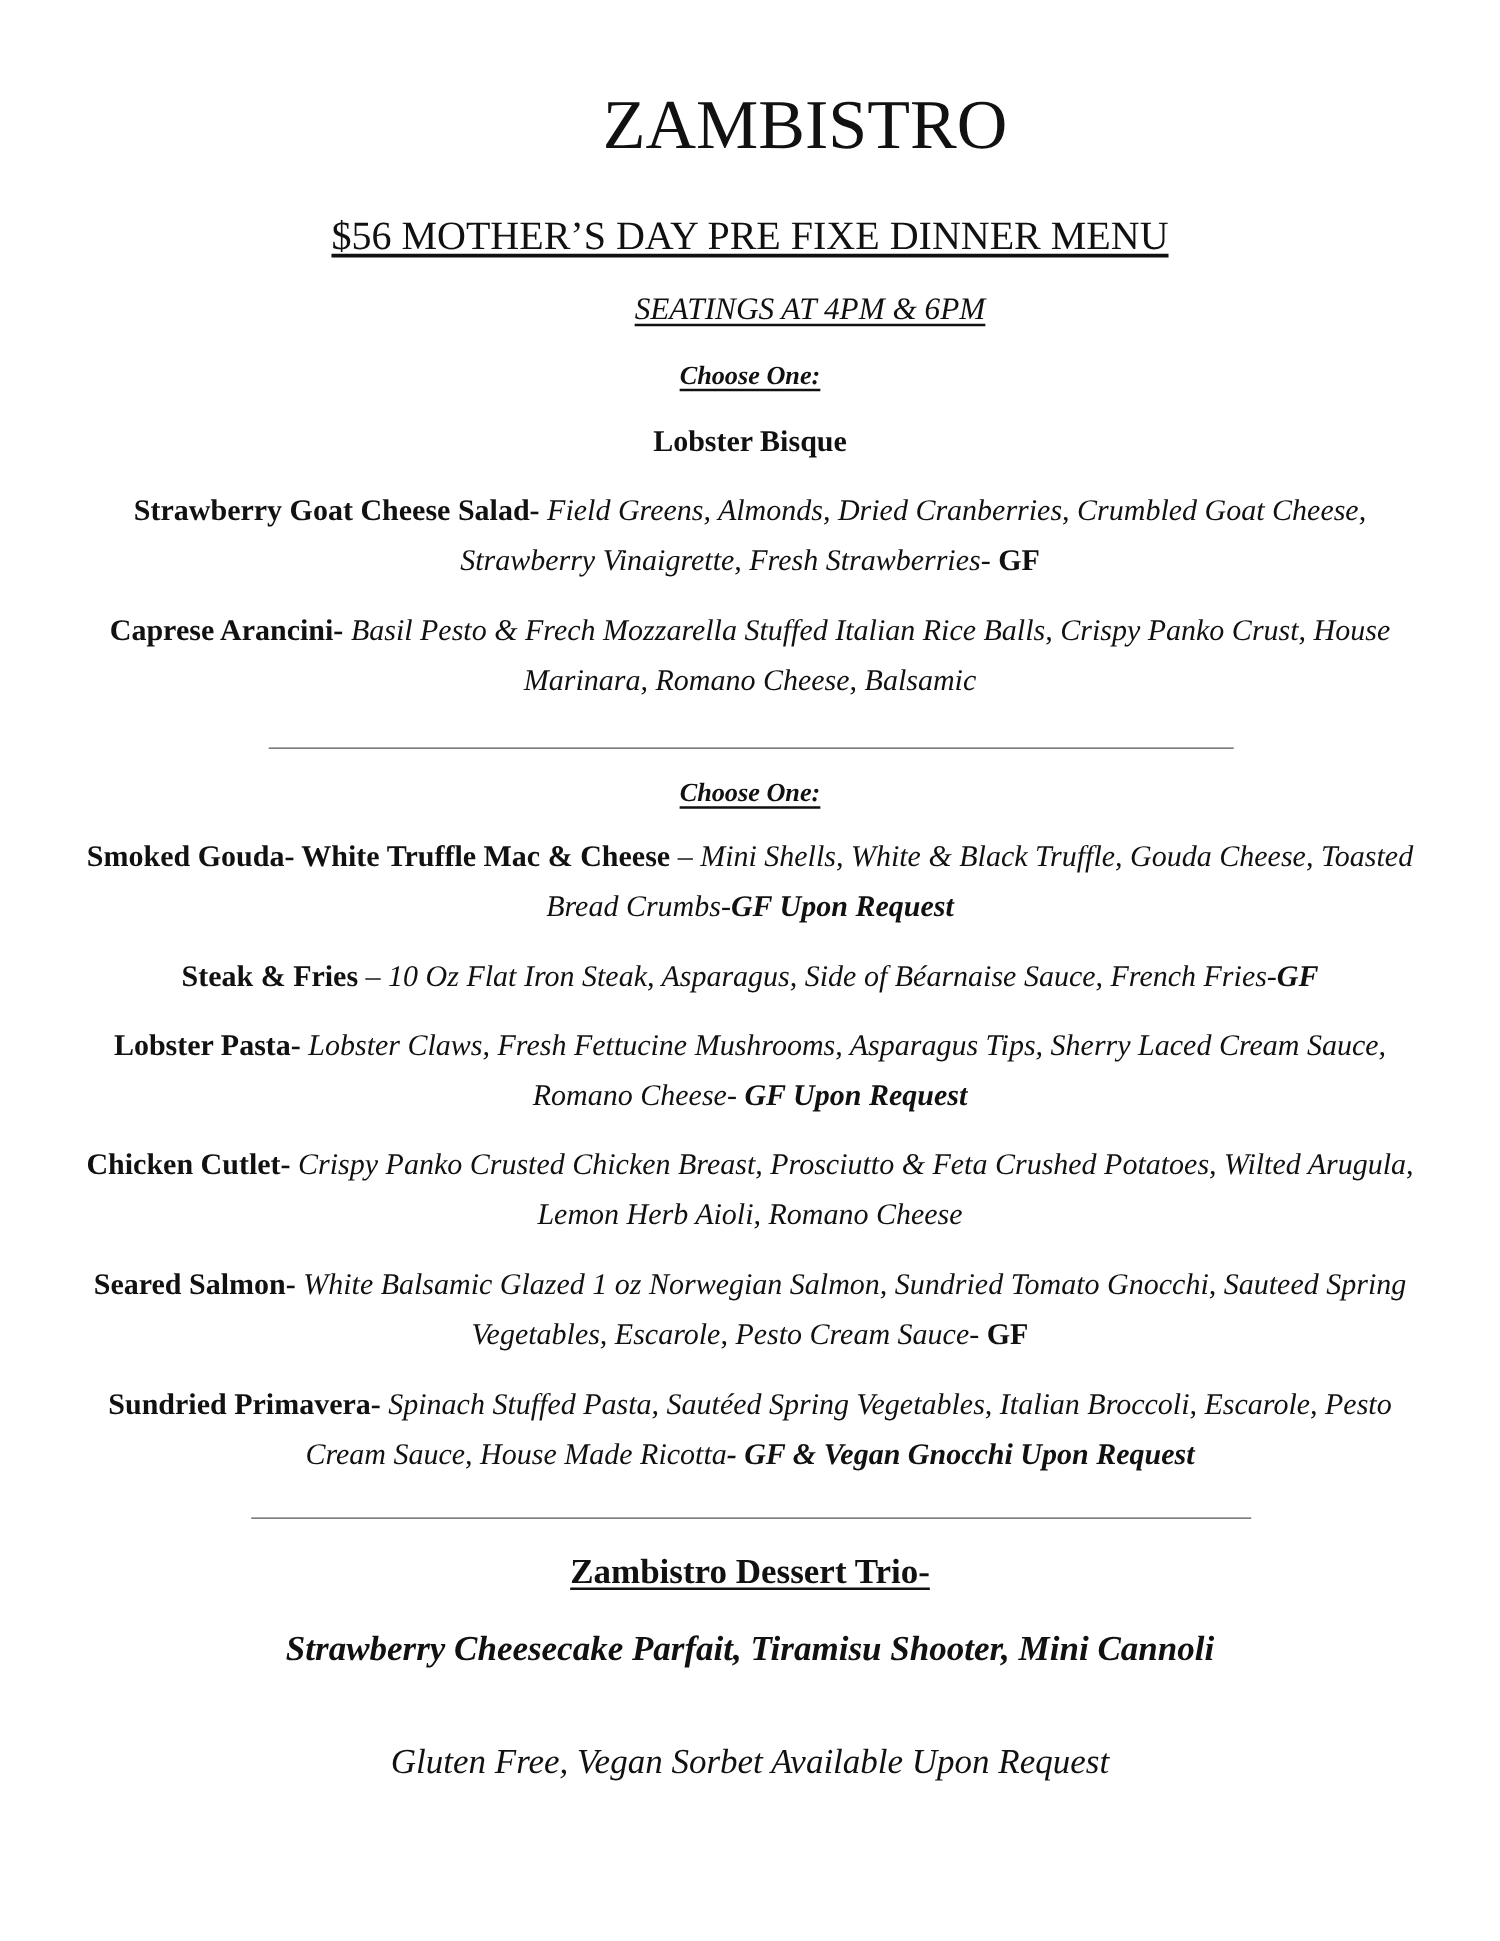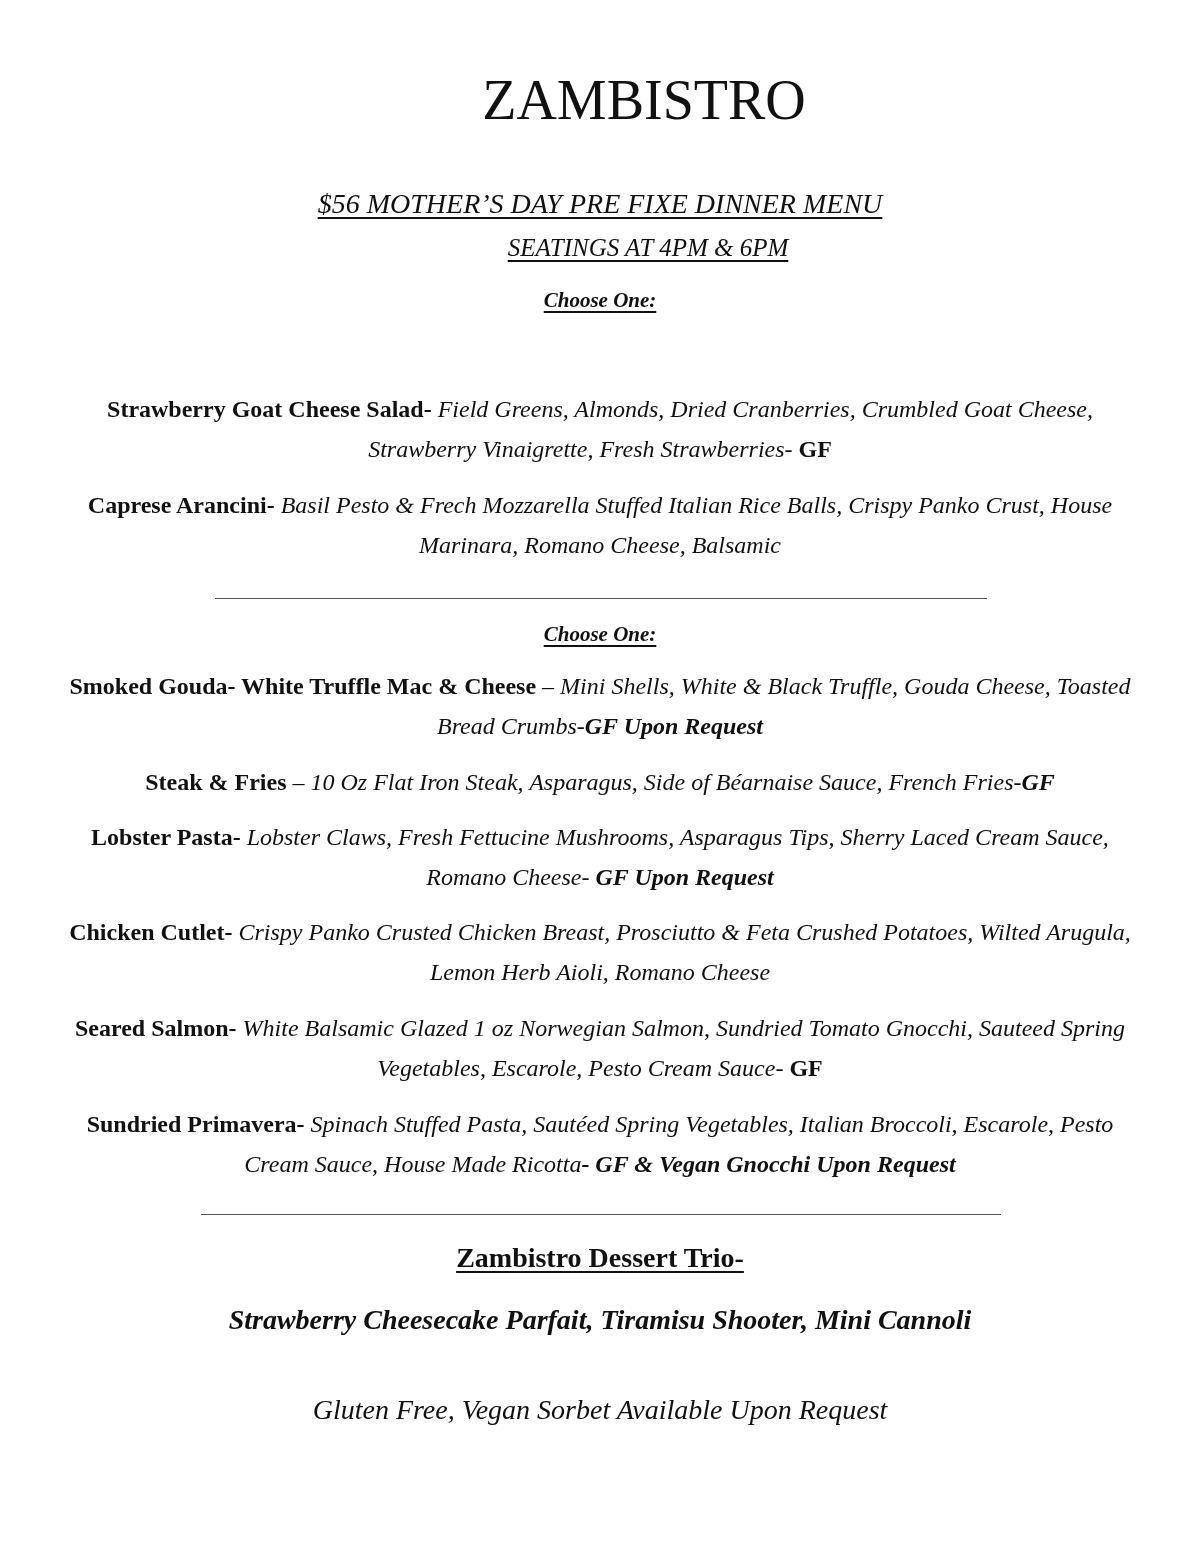--- a/index.html
+++ b/index.html
@@ -1,20 +1,20 @@
 <!DOCTYPE html>
 <html><head>
 <meta charset="utf-8">
 <style>
   html, body { margin: 0; padding: 0; background: #ffffff; }
   body { width: 1200px; height: 1553px; position: relative; overflow: hidden; color: #111; font-family: "Liberation Serif", "DejaVu Serif", serif; }
   .page { position: absolute; left: 0; top: 0; width: 1200px; height: 1553px; }
   .center { position: absolute; left: 0; width: 1200px; text-align: center; }
   .title { top: 68px; font-size: 56px; letter-spacing: 0px; font-weight: normal; line-height: 64px; padding-left: 44px; }
-  .subtitle { top: 186px; font-size: 28px; font-style: italic; line-height: 36px; }
+  .subtitle { top: 170px; font-size: 32px; line-height: 36px; }
   .subtitle span, .seatings span, .choose span, .dessert-head span { text-decoration: underline; text-underline-offset: 4px; }
   .seatings { top: 232px; font-size: 25px; font-style: italic; line-height: 32px; margin-left: 48px; }
   .choose { font-size: 21px; font-style: italic; font-weight: bold; line-height: 28px; }
   .single { top: 338px; font-size: 24px; font-weight: bold; line-height: 32px; }
   .item { position: absolute; left: 60px; width: 1080px; text-align: center; font-size: 24px; line-height: 40px; }
   .item .name { font-weight: bold; }
   .item .desc { font-style: italic; }
   .item .tag { font-style: italic; font-weight: bold; }
   .rule { position: absolute; height: 0; border-top: 1.5px solid #555; }
   .dessert-head { top: 1240px; font-size: 28px; font-weight: bold; line-height: 36px; }
@@ -27,20 +27,21 @@
 <div class="page">
 
   <div class="center title">ZAMBISTRO</div>
 
   <div class="center subtitle"><span>$56 MOTHER’S DAY PRE FIXE DINNER MENU</span></div>
 
   <div class="center seatings"><span> SEATINGS AT 4PM &amp; 6PM</span></div>
 
   <div class="center choose" style="top:286px;"><span>Choose One:</span></div>
 
+  <div class="center single"><span>Lobster Bisque</span></div>
 
   <div class="item" style="top:389px;">
     <span class="name">Strawberry Goat Cheese Salad-</span><span class="desc"> Field Greens, Almonds, Dried Cranberries, Crumbled Goat Cheese, Strawberry Vinaigrette, Fresh Strawberries-</span><span class="name"> GF</span>
   </div>
 
   <div class="item" style="top:485px;">
     <span class="name">Caprese Arancini-</span><span class="desc"> Basil Pesto &amp; Frech Mozzarella Stuffed Italian Rice Balls, Crispy Panko Crust, House Marinara, Romano Cheese, Balsamic</span>
   </div>
 
   <div class="rule" style="top:598px; left:215px; width:772px;"></div>

